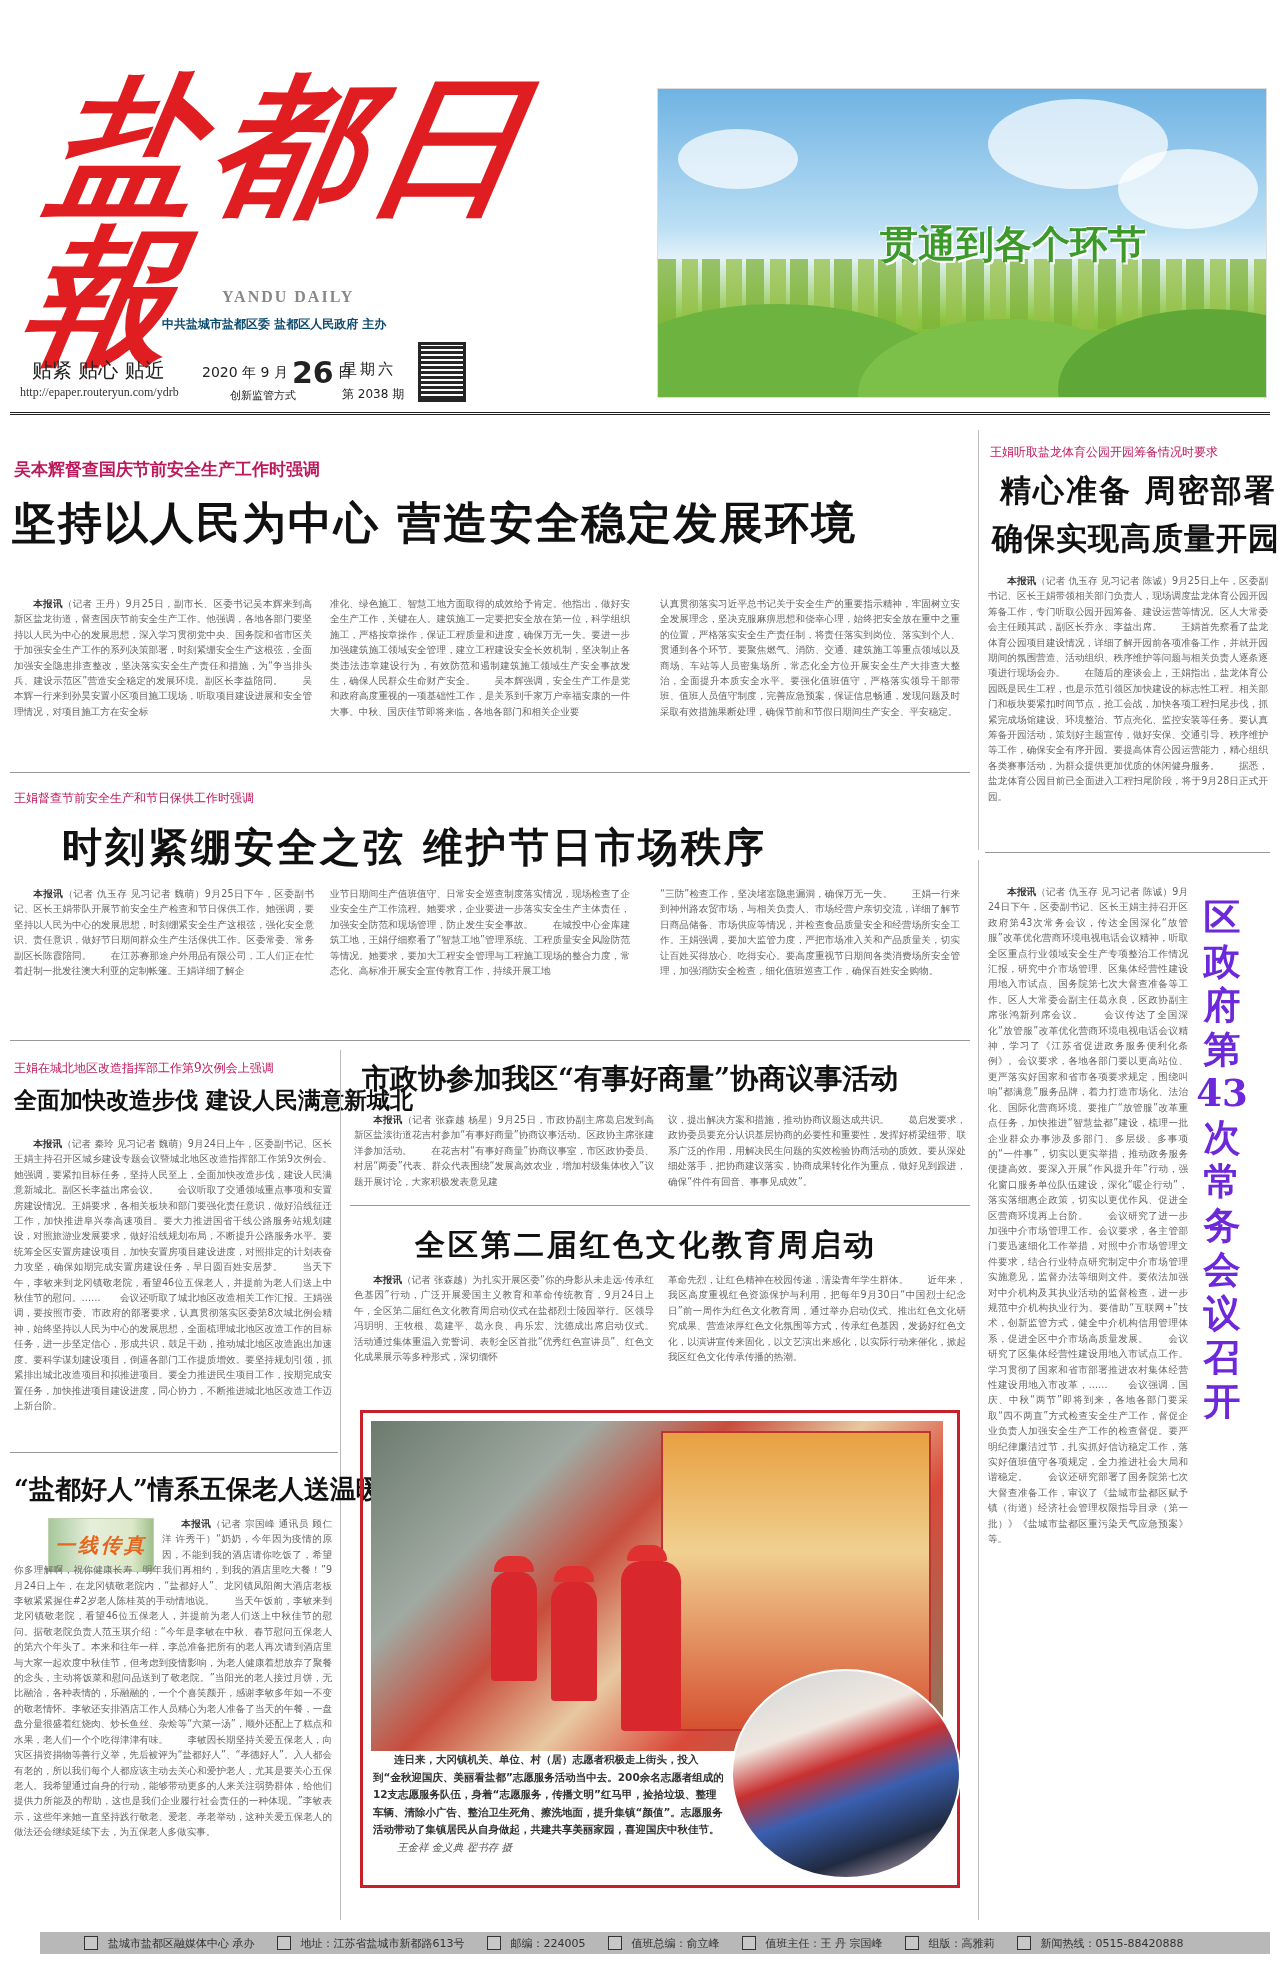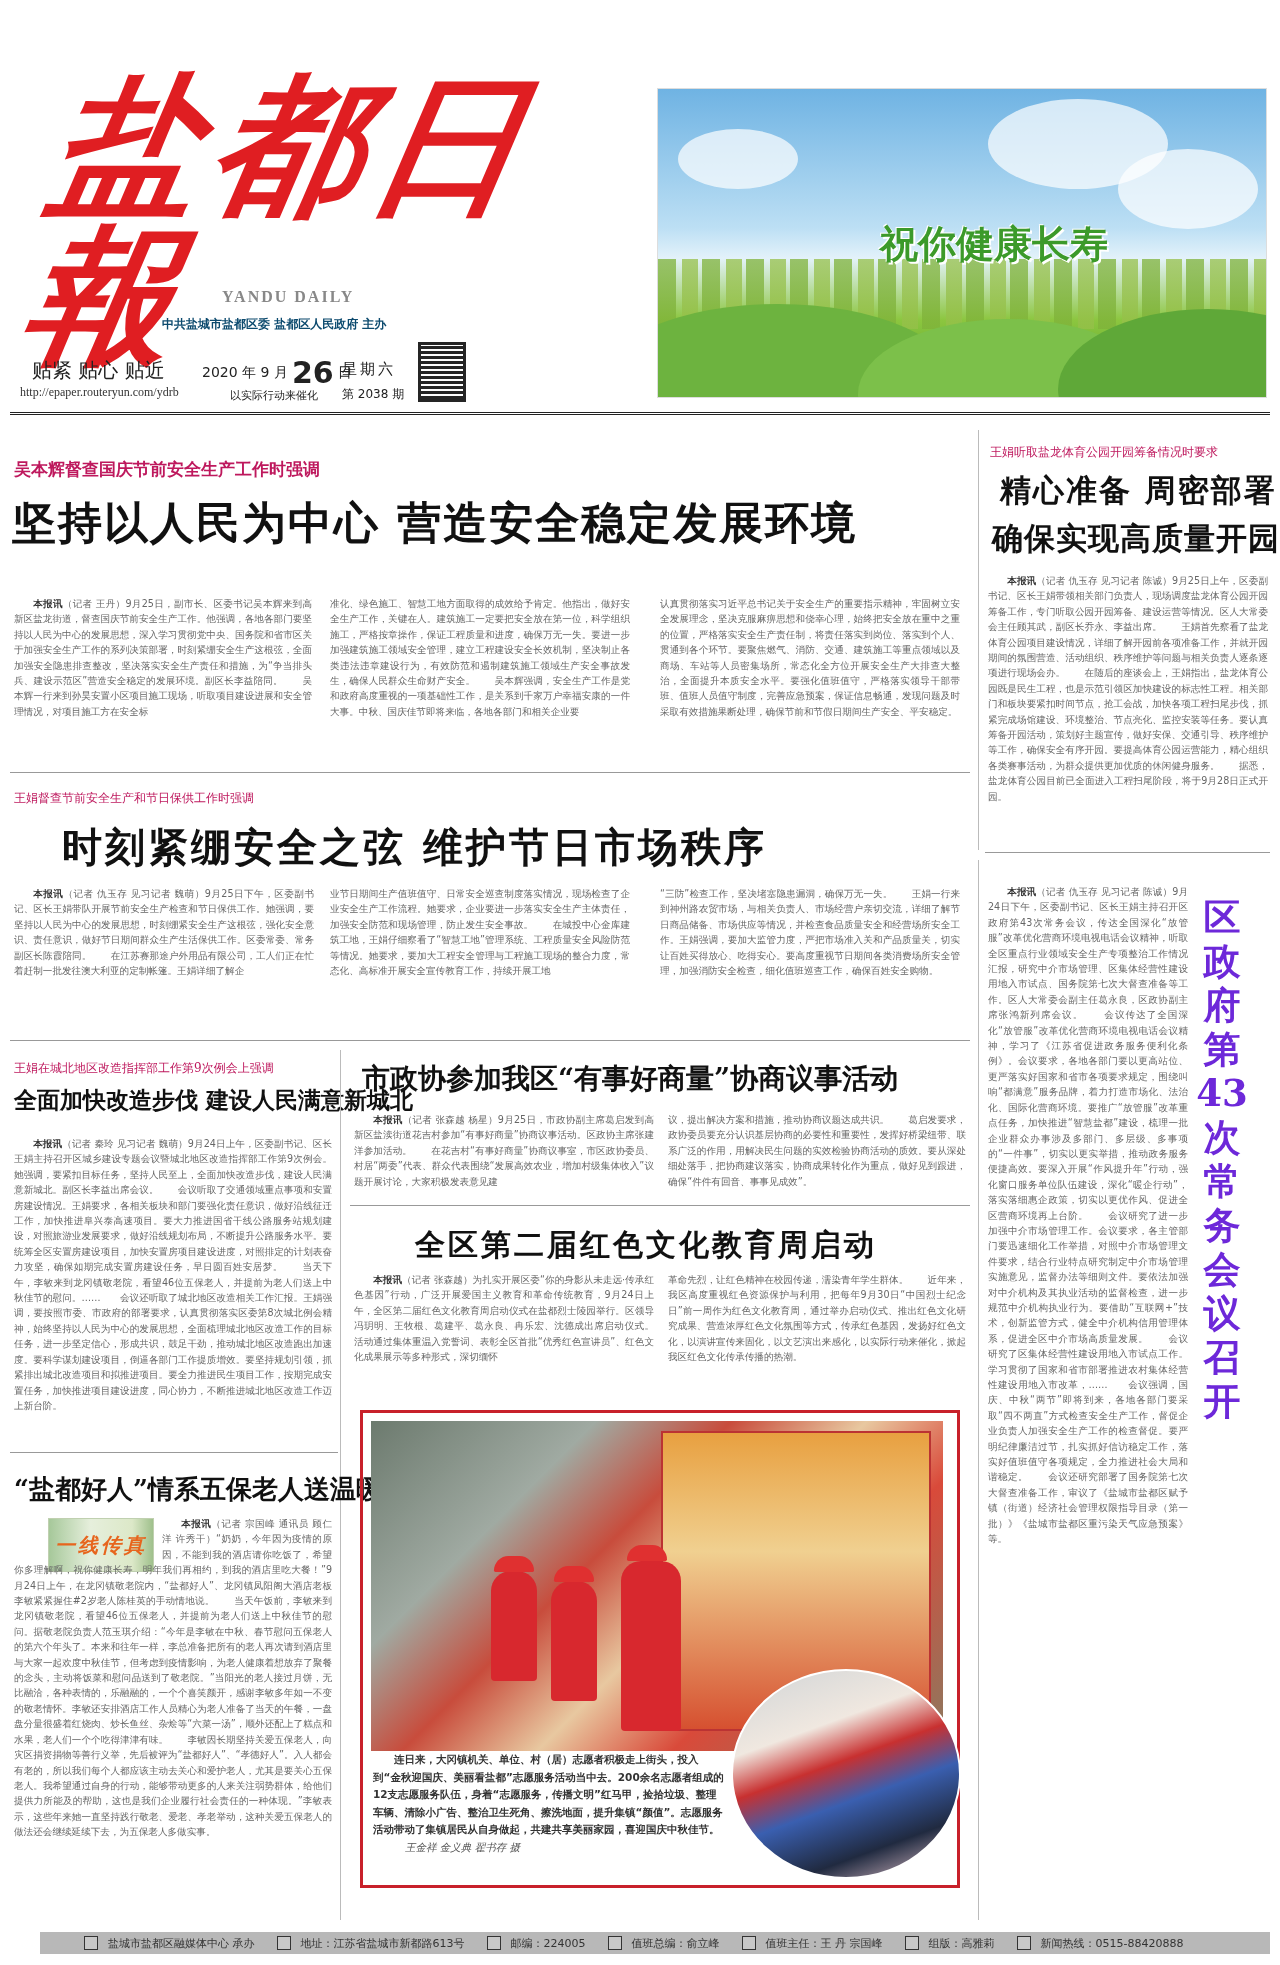--- a/index.html
+++ b/index.html
@@ -38,55 +38,55 @@
 .vert-title{left:1192px;top:895px;width:60px;font-family:"DejaVu Serif",serif;font-weight:bold;font-size:37px;line-height:44px;color:#6d28d9;text-align:center;word-break:break-all}
 .photo-box{left:360px;top:1410px;width:600px;height:478px;border:3px solid #c8202a}
 .photo-main{position:absolute;left:8px;top:8px;width:572px;height:330px;
 background:linear-gradient(135deg,#6c7a6e 0%,#a0aaa2 25%,#c84c3c 40%,#e8c8a0 55%,#d94a3a 70%,#8a7a60 100%)}
 .photo-main .poster{position:absolute;left:290px;top:10px;width:270px;height:300px;background:linear-gradient(180deg,#e8a040,#f0d090 40%,#d65030);border:2px solid #b33}
 .photo-main .person{position:absolute;width:46px;height:110px;background:#d8282e;border-radius:20px 20px 4px 4px}
 .photo-main .cap{position:absolute;width:40px;height:16px;background:#e03030;border-radius:20px 20px 2px 2px}
 .photo-round{position:absolute;left:368px;top:256px;width:230px;height:210px;border-radius:50%;overflow:hidden;border:2px solid #fff;
 background:linear-gradient(160deg,#d0d4d6 0%,#f0e8e0 30%,#c83030 45%,#3a5fb0 60%,#202a40 80%,#e8c8d0 100%)}
 .photo-caption{position:absolute;left:10px;top:338px;width:352px;font-family:"DejaVu Sans",sans-serif;font-size:10.5px;line-height:17.5px;color:#333;font-weight:bold;text-indent:2em}
-.photo-credit{font-family:"DejaVu Serif",serif;font-style:italic;font-weight:normal;color:#555;margin-left:32px}
+.photo-credit{font-family:"DejaVu Serif",serif;font-style:italic;font-weight:normal;color:#555;margin-left:24px}
 .footer{left:40px;top:1932px;width:1230px;height:22px;background:#b8b8b8;display:flex;align-items:center;gap:22px;padding-left:44px;font-family:"DejaVu Sans",sans-serif;font-size:11px;color:#333}
 .footer .item{display:flex;align-items:center;gap:10px}
 .footer .box{width:14px;height:14px;border:1px solid #333;background:#c8c8c8}
 .badge-yxcz{left:48px;top:1518px;width:106px;height:54px;background:linear-gradient(90deg,#a6c89a,#e6efdc 40%,#dce8c8 80%,#9fc08c);border:1px solid #c0d0b0;display:flex;align-items:center;justify-content:center;font-family:"DejaVu Serif",serif;font-weight:bold;font-style:italic;color:#e7651d;font-size:20px;letter-spacing:3px}
 </style>
 </head>
 <body>
 
 <div class="abs masthead-logo">
   <div class="logo-text">盐都日報</div>
 </div>
 <div class="abs logo-en">YANDU   DAILY</div>
 <div class="abs sponsor">中共盐城市盐都区委  盐都区人民政府  主办</div>
 <div class="abs slogan">贴紧 贴心 贴近</div>
 <div class="abs url">http://epaper.routeryun.com/ydrb</div>
 <div class="abs date-line">
   <span>2020 年 9 月</span>
   <span class="date-day">26</span>
   <span>日</span>
 </div>
-<div class="abs lunar">以实际行动来催化</div>
+<div class="abs lunar">创新监管方式</div>
 <div class="abs weekday">星期六</div>
 <div class="abs issue">第 2038 期</div>
 <div class="abs qr"></div>
 
 <div class="abs banner">
   <div class="cloud" style="left:330px;top:10px;width:180px;height:90px"></div>
   <div class="cloud" style="left:20px;top:40px;width:120px;height:60px"></div>
   <div class="cloud" style="left:460px;top:60px;width:140px;height:80px"></div>
   <div class="city"></div>
   <div class="hill" style="left:-60px;top:215px;width:360px;height:160px"></div>
   <div class="hill" style="left:200px;top:230px;width:300px;height:150px;background:#7cc04a"></div>
   <div class="hill" style="left:400px;top:220px;width:300px;height:160px;background:#5fa838"></div>
-  <div class="banner-line2">祝你健康长寿</div>
+  <div class="banner-line2">贯通到各个环节</div>
 </div>
 
 <div class="abs rule-top"></div>
 
 <div class="abs kicker" style="left:14px;top:458px;font-size:17px">吴本辉督查国庆节前安全生产工作时强调</div>
 <div class="abs head-xl" style="left:12px;top:494px;font-size:44px;letter-spacing:2px">坚持以人民为中心  营造安全稳定发展环境</div>
 <div class="abs body" style="left:14px;top:596px;width:298px;height:160px;text-indent:2em">
   <b>本报讯</b><span>（记者 王丹）</span><span>9月25日，副市长、区委书记吴本辉来到高新区盐龙街道，督查国庆节前安全生产工作。他强调，各地各部门要坚持以人民为中心的发展思想，深入学习贯彻党中央、国务院和省市区关于加强安全生产工作的系列决策部署，时刻紧绷安全生产这根弦，全面加强安全隐患排查整改，坚决落实安全生产责任和措施，为“争当排头兵、建设示范区”营造安全稳定的发展环境。副区长李益陪同。　　吴本辉一行来到孙昊安置小区项目施工现场，听取项目建设进展和安全管理情况，对项目施工方在安全标</span>
 </div>
 <div class="abs body" style="left:330px;top:596px;width:300px;height:160px">准化、绿色施工、智慧工地方面取得的成效给予肯定。他指出，做好安全生产工作，关键在人。建筑施工一定要把安全放在第一位，科学组织施工，严格按章操作，保证工程质量和进度，确保万无一失。要进一步加强建筑施工领域安全管理，建立工程建设安全长效机制，坚决制止各类违法违章建设行为，有效防范和遏制建筑施工领域生产安全事故发生，确保人民群众生命财产安全。　　吴本辉强调，安全生产工作是党和政府高度重视的一项基础性工作，是关系到千家万户幸福安康的一件大事。中秋、国庆佳节即将来临，各地各部门和相关企业要</div>

